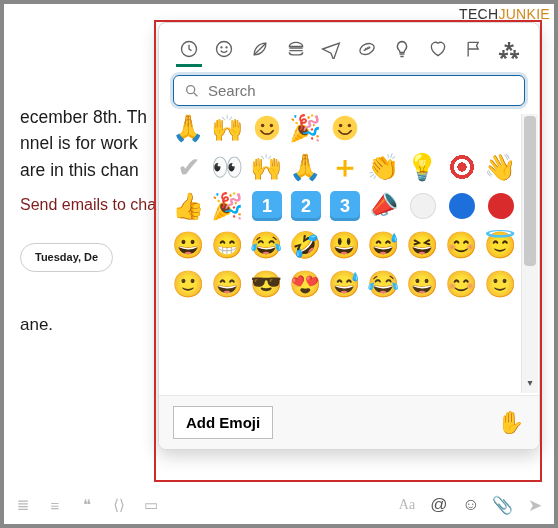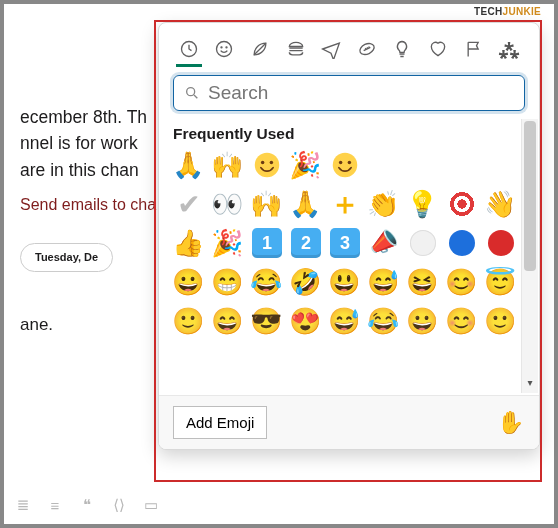--- a/index.html
+++ b/index.html
@@ -1,17 +1,17 @@
 <!DOCTYPE html>
 <html><head>
 <meta charset="utf-8">
 <style>
   * { box-sizing: border-box; margin: 0; padding: 0; font-family: -apple-system, BlinkMacSystemFont, "Segoe UI", Helvetica, Arial, sans-serif; }
   body { width: 558px; height: 528px; background: #888; overflow: hidden; position: relative; }
-  .watermark { position: absolute; top: 6px; right: 17px; font-size: 10px; font-weight: 700; color: #d08a1c; letter-spacing: .3px; z-index: 20; }
+  .watermark { position: absolute; top: 6px; right: 8px; font-size: 14px; font-weight: 400; color: #d08a1c; letter-spacing: .3px; z-index: 20; }
   .watermark span { color:#333; }
   .frame { position:absolute; top:4px; left:4px; right:4px; bottom:4px; background:#fff; }
   .redbox { position:absolute; top:16px; left:150px; right:12px; bottom:42px; border:2px solid #cc2b2b; pointer-events:none; z-index:15; }
 
   
   .chat { position:absolute; top:0; left:0; right:0; bottom:0; padding:20px 16px; color:#1d1c1d; font-size:17.5px; line-height:1.5; }
   .chat .para { margin-top:80px; margin-bottom:8px; }
   .chat a { color:#7f1d1d; text-decoration:none; font-size:16px; }
   .date-pill { display:inline-block; border:1px solid #ccc; border-radius:18px; padding:5px 14px; font-size:11px; font-weight:700; margin-top:26px; }
   .ane { margin-top:40px; font-size:17px; }
@@ -20,33 +20,33 @@
   .picker { position:absolute; top:18px; left:154px; width:382px; height:428px; background:#fff; border:1px solid #d9d9d9; border-radius:8px; box-shadow:0 6px 18px rgba(0,0,0,.18); display:flex; flex-direction:column; z-index:10; overflow:hidden; }
   .tabs { display:flex; align-items:center; justify-content:space-around; padding:10px 12px 0 12px; }
   .tab { width:26px; height:34px; display:flex; align-items:center; justify-content:center; cursor:pointer; border-bottom:3px solid transparent; }
   .tab.active { border-bottom-color:#007a5a; }
   .tab svg, .tab-glyph { width:20px; height:20px; stroke:#616061; stroke-width:1.6; fill:none; }
   .slack-icon { font-weight:700; color:#555; font-size:18px; }
 
   .search-wrap { padding:8px 14px 6px; }
   .search { display:flex; align-items:center; border:1px solid #1264a3; border-radius:6px; padding:6px 10px; box-shadow:0 0 0 3px rgba(18,100,163,.18); }
   .search svg { width:16px; height:16px; stroke:#868686; stroke-width:2; fill:none; margin-right:8px; }
-  .search input { border:none; outline:none; font-size:19px; color:#8b5cf6; flex:1; background:transparent; }
+  .search input { border:none; outline:none; font-size:15px; color:#8b5cf6; flex:1; background:transparent; }
 
   .scroll { flex:1; overflow:hidden; padding:0 14px; position:relative; }
   .scrollbar { position:absolute; right:1px; top:2px; bottom:2px; width:17px; background:#f4f4f4; border-left:1px solid #e6e6e6; }
   .thumb { position:absolute; left:2px; right:2px; top:2px; height:150px; background:#c9c9c9; border-radius:4px; }
   .thumb-dn { position:absolute; left:2px; right:2px; bottom:2px; height:14px; color:#555; font-size:10px; text-align:center; }
 
   .sect-title { font-size:15.5px; font-weight:700; color:#1d1c1d; margin:8px 0 6px 0; }
   .emoji-row { display:flex; gap:7px; margin-bottom:7px; flex-wrap:wrap; }
   .emoji { width:32px; height:32px; display:flex; align-items:center; justify-content:center; font-size:26px; cursor:pointer; border-radius:4px; }
 
   .footer { display:flex; align-items:center; justify-content:space-between; padding:10px 14px; border-top:1px solid #e8e8e8; background:#f8f8f8; }
-  .add-btn { border:1px solid #bdbdbd; background:#fff; border-radius:0; padding:7px 12px; font-size:15px; font-weight:400; cursor:pointer; }
+  .add-btn { border:1px solid #bdbdbd; background:#fff; border-radius:0; padding:7px 12px; font-size:15px; font-weight:700; cursor:pointer; }
   .skin { display:flex; align-items:center; gap:8px; font-size:15.5px; font-weight:600; color:#1d1c1d; cursor:pointer; }
   .skin .hand { font-size:22px; }
 
   
   .composer { position:absolute; bottom:10px; left:10px; right:10px; display:flex; align-items:center; color:#b8b8b8; }
   .composer .left { display:flex; gap:14px; font-size:15px; }
   .composer .right { margin-left:auto; display:flex; gap:14px; align-items:center; font-size:17px; }
   .composer .ic { width:18px; height:18px; display:inline-flex; align-items:center; justify-content:center; }
   .send { color:#bfbfbf; }
 
@@ -155,21 +155,20 @@
         <input type="text" placeholder="Search" style="">
       </div>
     </div>
 
     <div class="scroll">
       <div class="scrollbar">
         <div class="thumb"></div>
         <div class="thumb-dn">▾</div>
       </div>
 
-      <div class="sect-title">Frequently Used</div>
       <div class="emoji-row">
         <div class="emoji">🙏</div>
         <div class="emoji">🙌</div>
         <div class="emoji">
             <svg class="yf" viewBox="0 0 32 32">
               <circle cx="16" cy="16" r="14" class="face-y"></circle>
               <circle cx="11" cy="13" r="2" fill="#6b3b12"></circle>
               <circle cx="21" cy="13" r="2" fill="#6b3b12"></circle>
               <path d="M9 19c2 3 5 4 7 4s5-1 7-4" fill="none" stroke="#6b3b12" stroke-width="2" stroke-linecap="round"></path>
             </svg>
@@ -259,15 +258,22 @@
   <div class="redbox"></div>
 
   <div class="composer">
     <div class="left">
       <span class="ic">≣</span>
       <span class="ic">≡</span>
       <span class="ic">❝</span>
       <span class="ic">⟨⟩</span>
       <span class="ic">▭</span>
     </div>
+    <div class="right">
+      <span class="ic" style="font-family:serif;font-size:14px">Aa</span>
+      <span class="ic" style="color:#555">@</span>
+      <span class="ic" style="color:#555">☺</span>
+      <span class="ic" style="color:#555">📎</span>
+      <span class="ic send">➤</span>
+    </div>
   </div>
 
 </div>
 
 </body></html>

